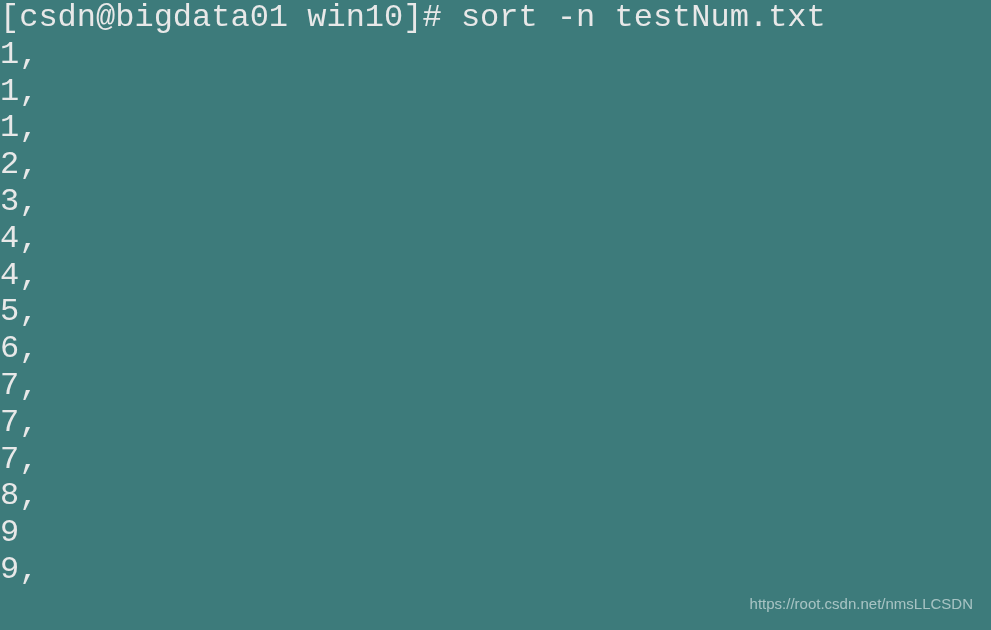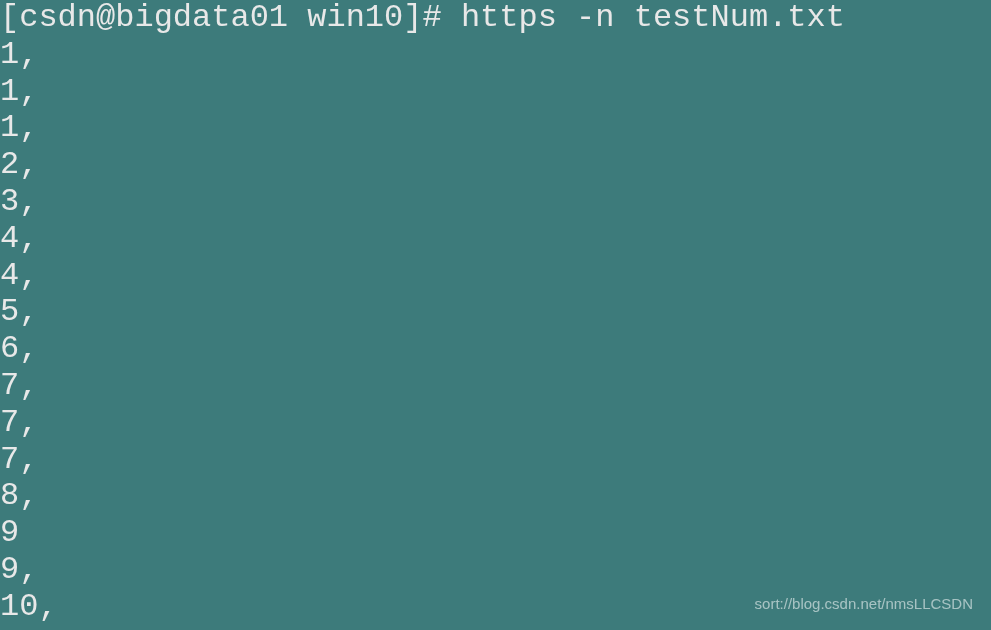--- a/index.html
+++ b/index.html
@@ -34,33 +34,32 @@
       font-size: 15px;
       color: rgba(255, 255, 255, 0.55);
       font-family: Arial, sans-serif;
     }
   </style>
 </head>
 <body>
 
 <div class="terminal">
   <div class="prompt-line">
-    <span>[csdn@bigdata01 win10]# </span><span>https -n testNum.txt</span>
+    <span>[csdn@bigdata01 win10]# </span><span>sort -n testNum.txt</span>
   </div>
   <div class="output-line">1,</div>
   <div class="output-line">1,</div>
   <div class="output-line">1,</div>
   <div class="output-line">2,</div>
   <div class="output-line">3,</div>
   <div class="output-line">4,</div>
   <div class="output-line">4,</div>
   <div class="output-line">5,</div>
   <div class="output-line">6,</div>
   <div class="output-line">7,</div>
   <div class="output-line">7,</div>
   <div class="output-line">7,</div>
   <div class="output-line">8,</div>
   <div class="output-line">9</div>
   <div class="output-line">9,</div>
-  <div class="output-line">10,</div>
 </div>
 
-<div class="watermark">sort://blog.csdn.net/nmsLLCSDN</div>
+<div class="watermark">https://root.csdn.net/nmsLLCSDN</div>
 
 </body></html>

